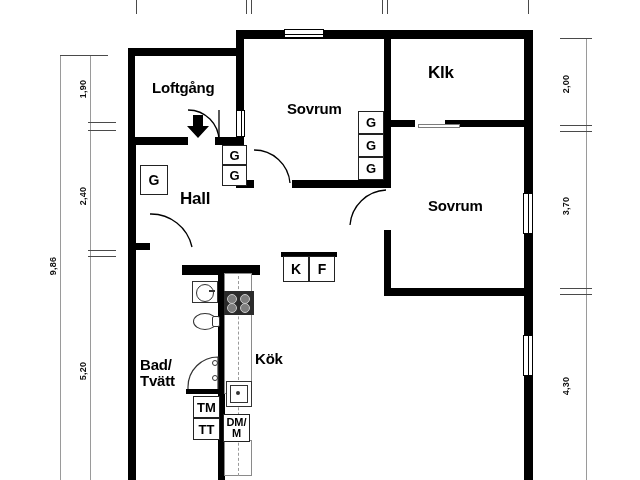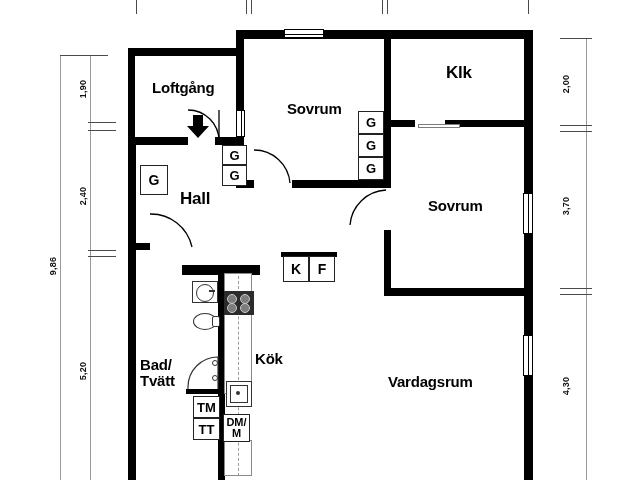--- a/index.html
+++ b/index.html
@@ -357,20 +357,19 @@
   <div class="box" style="left:283px; top:256px; width:26px; height:26px; font-size:14px;">K</div>
   <div class="box" style="left:309px; top:256px; width:26px; height:26px; font-size:14px;">F</div>
   <div class="box" style="left:193px; top:396px; width:27px; height:22px; font-size:13px;">TM</div>
   <div class="box" style="left:193px; top:418px; width:27px; height:22px; font-size:13px;">TT</div>
   <div class="box" style="left:223px; top:414px; width:27px; height:28px; font-size:11px; white-space:pre;">DM/
 M</div>
 
   <div class="room-label" style="left:152px; top:80px; font-size:15px;">Loftgång</div>
   <div class="room-label" style="left:180px; top:190px; font-size:17px;">Hall</div>
   <div class="room-label" style="left:287px; top:101px; font-size:15px;">Sovrum</div>
-  <div class="room-label" style="left:446px; top:64px; font-size:17px;">Klk</div>
+  <div class="room-label" style="left:428px; top:64px; font-size:17px;">Klk</div>
   <div class="room-label" style="left:428px; top:198px; font-size:15px;">Sovrum</div>
-  <div class="room-label" style="left:388px; top:374px; font-size:15px;">Vardagsrum</div>
   <div class="room-label" style="left:255px; top:351px; font-size:15px;">Kök</div>
   <div class="room-label" style="left:140px; top:357px; font-size:15px; text-align:left;">Bad/
 Tvätt</div>
 
 </div>
 
 </body></html>

